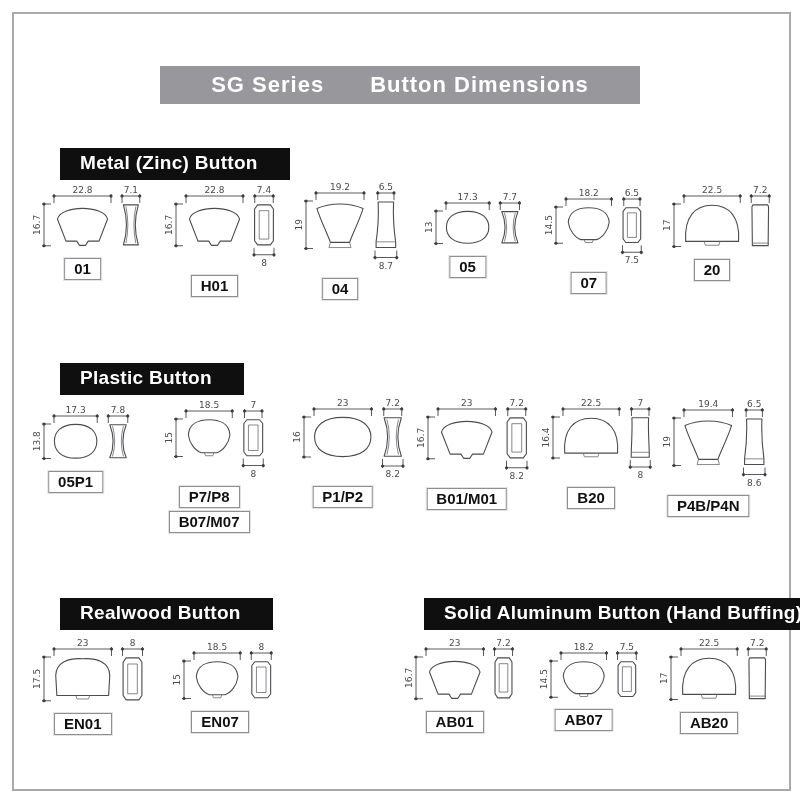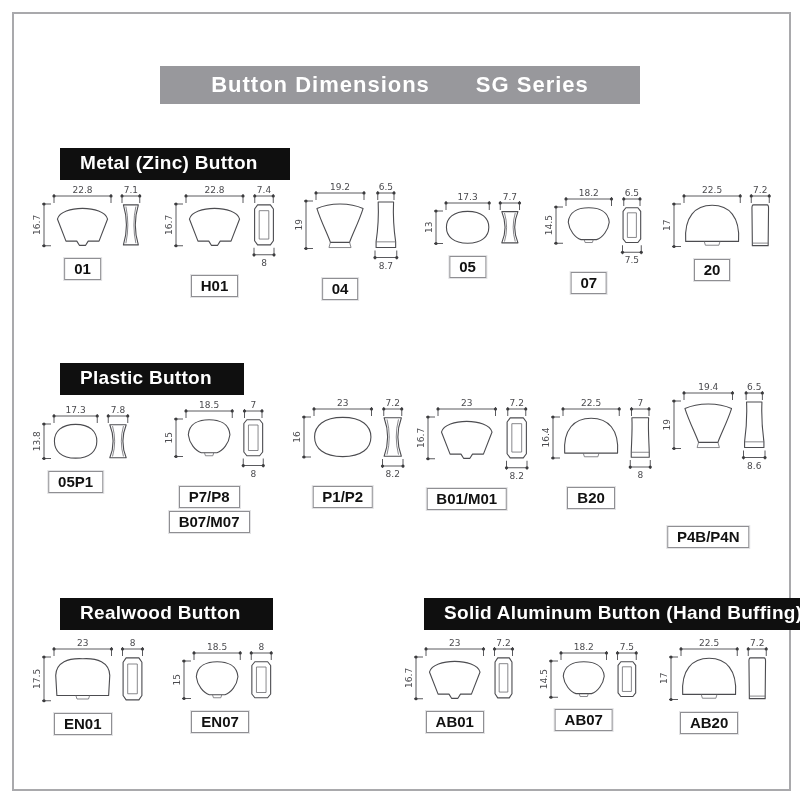--- a/index.html
+++ b/index.html
@@ -21,22 +21,22 @@
   .sh{fill:#fff;stroke:#4c4c50;stroke-width:1.1;stroke-linejoin:round;stroke-linecap:round;}
   .shi{fill:none;stroke:#6a6a6e;stroke-width:0.8;stroke-linejoin:round;}
 </style>
 </head>
 <body>
 
 <div id="canvas">
   <div id="frame" style="border-color: rgb(169, 169, 172);"></div>
 
   <div id="header-bar" style="background: rgb(152, 152, 156);">
+    <span>SG  Series</span>
     <span>Button Dimensions</span>
-    <span>SG  Series</span>
   </div>
 
   <div class="section-tag" style="left: 60px; top: 148px; background: rgb(15, 15, 15);">Metal (Zinc) Button</div>
   <div class="section-tag" style="left: 60px; top: 363px; background: rgb(15, 15, 15);">Plastic Button</div>
   <div class="section-tag" style="left: 60px; top: 598px; background: rgb(15, 15, 15);">Realwood Button</div>
   <div class="section-tag" style="left: 424px; top: 598px; background: rgb(15, 15, 15);">Solid Aluminum Button (Hand Buffing)</div>
 
   <div id="figures-mount">
       <div class="figure" style="left: 28px; top: 185px;">
         <svg width="116.75" height="65.75" viewBox="0 0 116.75 65.75">
@@ -435,21 +435,21 @@
     <line class="dl" x1="93.25" y1="62" x2="93.25" y2="71"></line>
     <line class="dl" x1="113.25" y1="62" x2="113.25" y2="71"></line>
     <circle class="dd" cx="93.25" cy="69" r="1.6"></circle>
           <circle class="dd" cx="113.25" cy="69" r="1.6"></circle>
     <text class="dt" x="103.25" y="80" text-anchor="middle">8</text>
         </svg>
         <div class="labels" style="transform: translateX(-5px);">
           <div class="model-box">B20</div>
         </div>
       </div>
-      <div class="figure" style="left: 658px; top: 382px; gap: 48px;">
+      <div class="figure" style="left: 658px; top: 399px;">
         <svg width="112" height="88.5" viewBox="0 0 112 88.5">
           <g transform="translate(26,19)">
             <path class="sh" d="M 0.97 7.6000000000000005 C 13.580000000000002 1.425 34.92 1.425 47.53 7.6000000000000005 C 43.65 19.95 36.375 34.199999999999996 33.949999999999996 41.325 L 14.549999999999999 41.325 C 12.125 34.199999999999996 4.8500000000000005 19.95 0.97 7.6000000000000005 Z"></path>
             <path class="shi" d="M 14.549999999999999 41.325 L 13.095 46.55 L 35.405 46.55 L 33.949999999999996 41.325"></path>
           </g>
           <g transform="translate(85.5,19)">
             <path class="sh" d="M 3.0549999999999997 0.9500000000000001 L 18.445 0.9500000000000001 C 17.8 15.200000000000001 18.875 29.45 20.425 40.85 L 20.425 46.55 L 1.075 46.55 L 1.075 40.85 C 2.6249999999999996 29.45 3.6999999999999997 15.200000000000001 3.0549999999999997 0.9500000000000001 Z"></path>
             <path class="shi" d="M 1.075 40.85 L 20.425 40.85"></path>
           </g>
           <line class="dl" x1="26" y1="11" x2="74.5" y2="11"></line>

